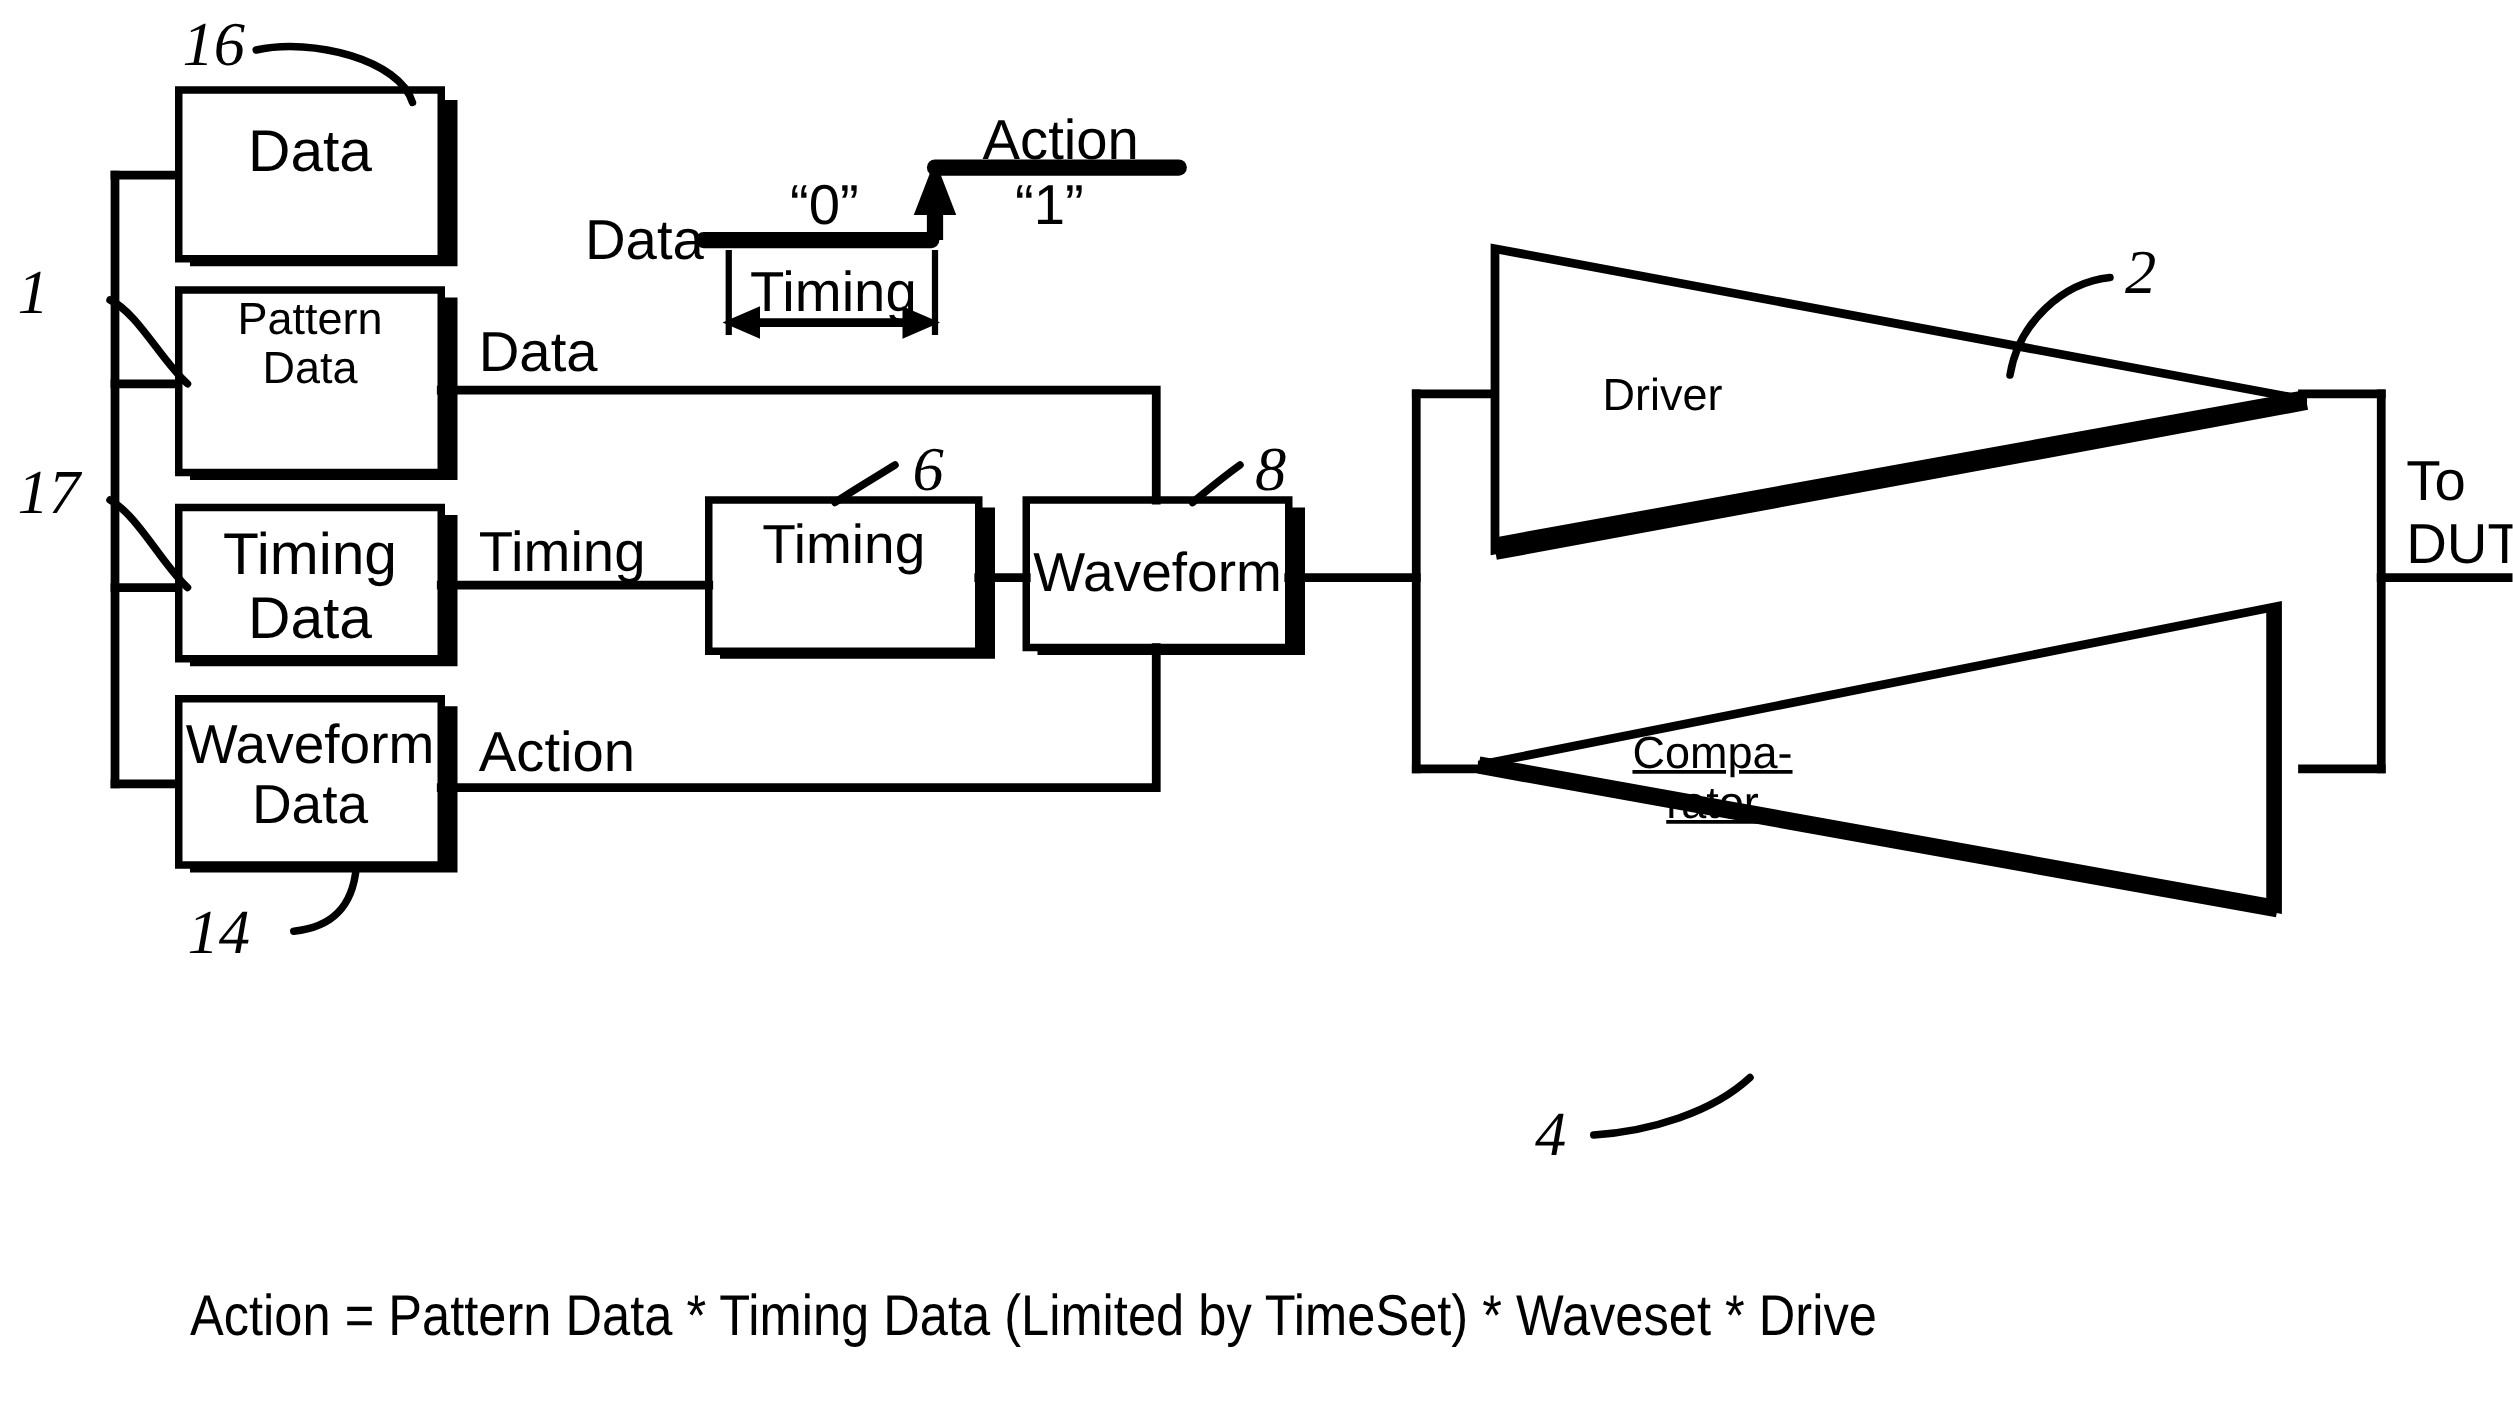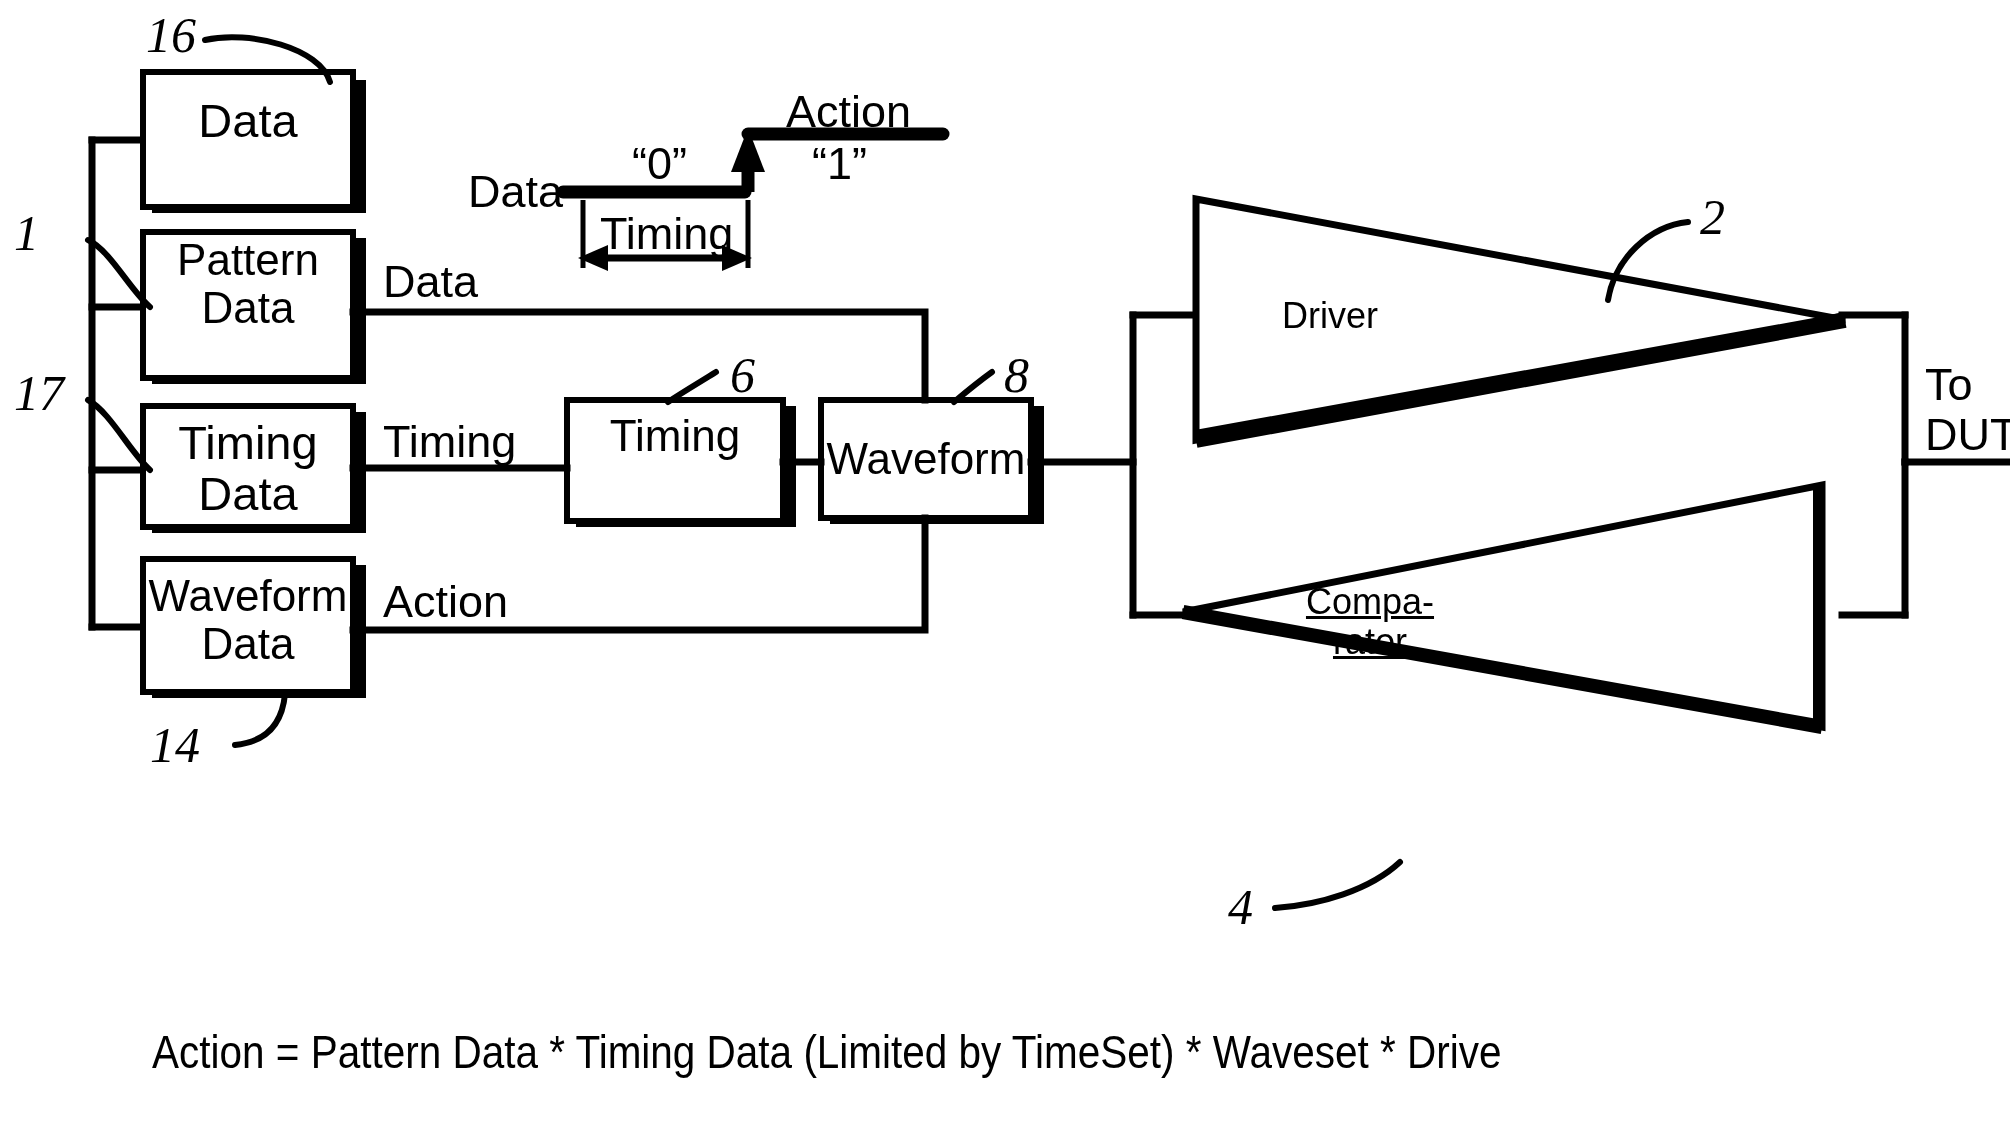--- a/index.html
+++ b/index.html
@@ -146,21 +146,21 @@
       <path d="M 596,258 L 735,258" stroke="#000" stroke-width="7" fill="none"></path>
       <polygon points="578,258 608,245 608,271" fill="#000"></polygon>
       <polygon points="752,258 722,245 722,271" fill="#000"></polygon>
     </g>
   </svg>
 
   <div class="lbl boxtext" style="left:143px;top:96px;width:210px;">
     <div>Data</div>
   </div>
 
-  <div class="lbl boxtext" style="left:143px;top:236px;width:210px;font-size:44px;">
+  <div class="lbl boxtext" style="left:143px;top:236px;width:210px;font-size:36px;">
     <div>Pattern</div>
     <div>Data</div>
   </div>
 
   <div class="lbl boxtext" style="left:143px;top:418px;width:210px;">
     <div>Timing</div>
     <div>Data</div>
   </div>
 
   <div class="lbl boxtext" style="left:140px;top:572px;width:216px;font-size:44px;">

